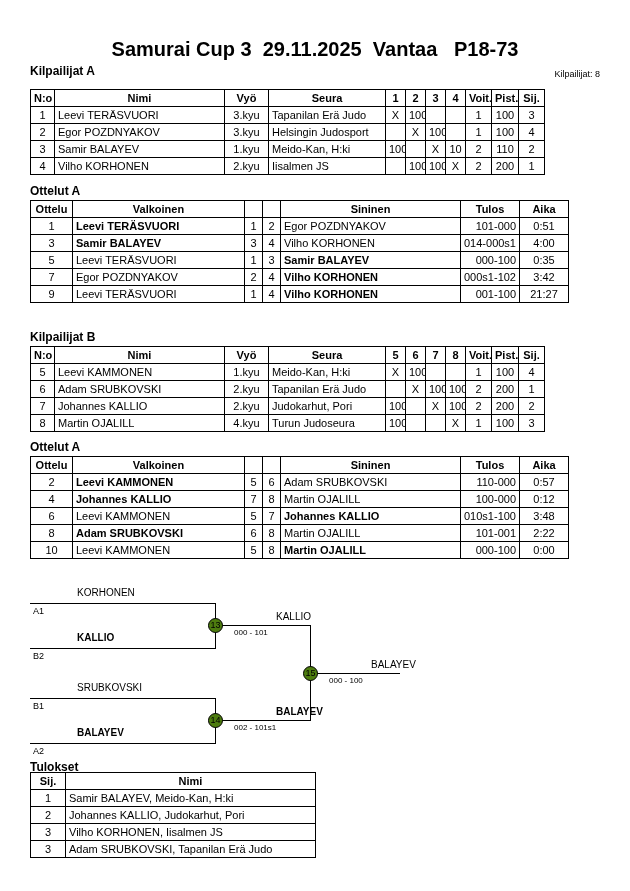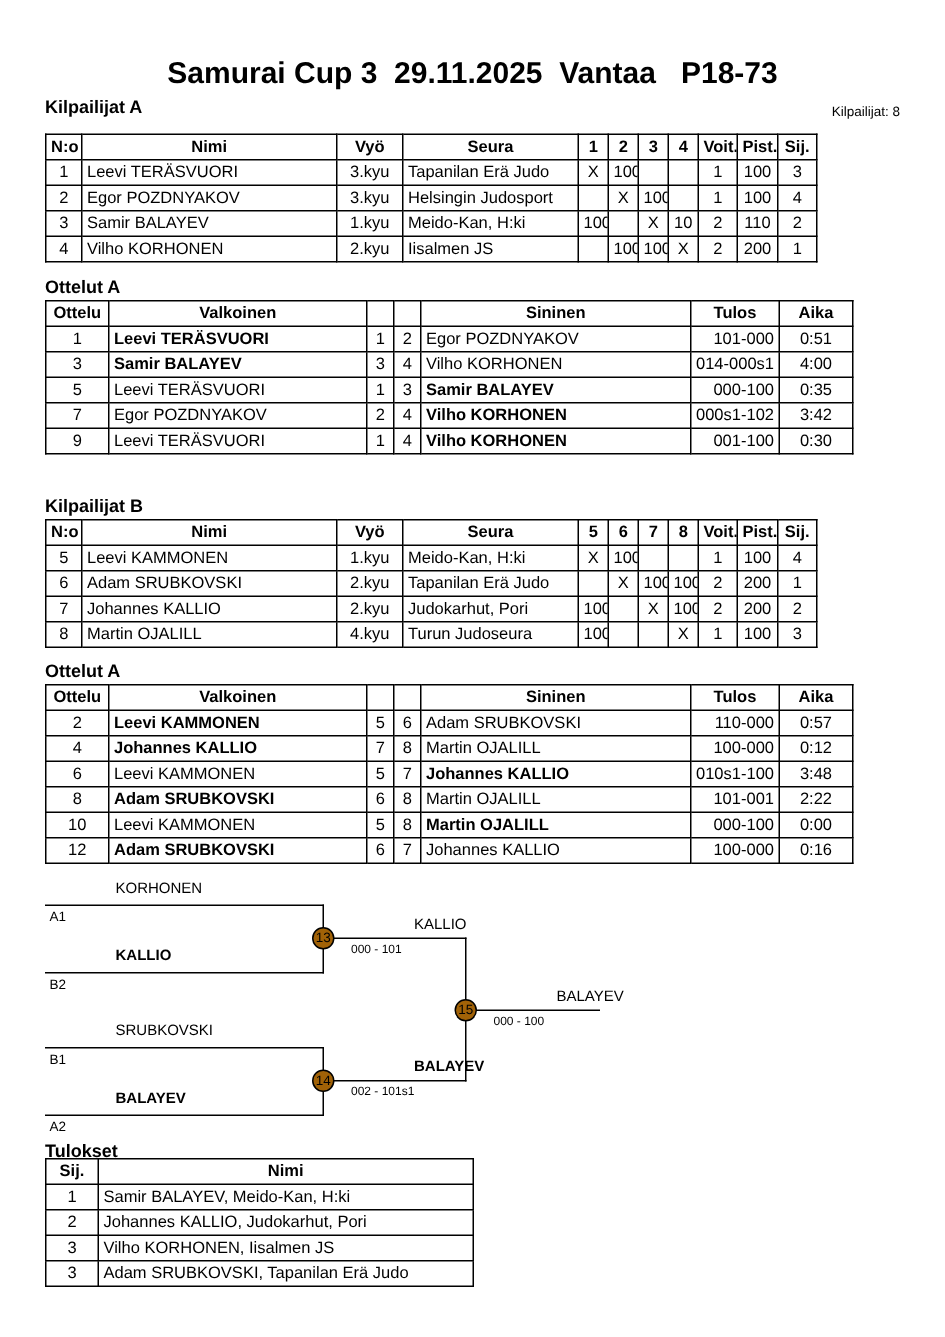--- a/index.html
+++ b/index.html
@@ -16,21 +16,21 @@
            line-height:15px; overflow:hidden; white-space:nowrap; text-align:left; }
   th { text-align:center; font-weight:bold; }
   .ctr { text-align:center; }
   .rgt { text-align:right; }
   .bracket { position:absolute; left:30px; top:586px; width:440px; height:186px; }
   .b-line { position:absolute; background:#000; }
   .b-name { position:absolute; font-size:10px; white-space:nowrap;padding-left:44px; }
   .b-seed { position:absolute; font-size:9px; }
   .b-score { position:absolute; font-size:8px; }
   .b-node { position:absolute; width:15px; height:15px; border:1px solid #000; border-radius:50%;
-            background:#a16207; font-size:9px; line-height:13px; text-align:center; z-index:2; box-sizing:border-box; }
+            background:#4d7c0f; font-size:9px; line-height:13px; text-align:center; z-index:2; box-sizing:border-box; }
 </style>
 </head>
 <body>
 
 <div class="title">Samurai Cup 3  29.11.2025  Vantaa   P18-73</div>
 <div class="count">Kilpailijat: 8</div>
 
 <div class="heading" style="top:64px; left:30px; width:514px;">Kilpailijat A</div>
 <table style="top:89px; left:30px; width:514px;">
   <colgroup>
@@ -176,21 +176,21 @@
       <td class="rgt">000s1-102</td>
       <td class="ctr">3:42</td>
     </tr>
     <tr>
       <td class="ctr">9</td>
       <td>Leevi TERÄSVUORI</td>
       <td class="ctr">1</td>
       <td class="ctr">4</td>
       <td style="font-weight: bold;">Vilho KORHONEN</td>
       <td class="rgt">001-100</td>
-      <td class="ctr">0:30</td>
+      <td class="ctr">21:27</td>
     </tr>
   </tbody>
 </table>
 
 <div class="heading" style="top:330px; left:30px; width:514px;">Kilpailijat B</div>
 <table style="top:346px; left:30px; width:514px;">
   <colgroup>
       <col style="width:24px">
       <col style="width:170px">
       <col style="width:44px">
@@ -335,29 +335,20 @@
     </tr>
     <tr>
       <td class="ctr">10</td>
       <td>Leevi KAMMONEN</td>
       <td class="ctr">5</td>
       <td class="ctr">8</td>
       <td style="font-weight: bold;">Martin OJALILL</td>
       <td class="rgt">000-100</td>
       <td class="ctr">0:00</td>
     </tr>
-    <tr>
-      <td class="ctr">12</td>
-      <td style="font-weight: bold;">Adam SRUBKOVSKI</td>
-      <td class="ctr">6</td>
-      <td class="ctr">7</td>
-      <td>Johannes KALLIO</td>
-      <td class="rgt">100-000</td>
-      <td class="ctr">0:16</td>
-    </tr>
   </tbody>
 </table>
 
 <div class="bracket">
 
   <div class="b-name" style="left:3px; top:1px;">KORHONEN</div>
   <div class="b-line" style="left:0; top:17px; width:186px; height:1px;"></div>
   <div class="b-seed" style="left:3px; top:20px;">A1</div>
 
   <div class="b-name" style="left: 3px; top: 46px; font-weight: bold;">KALLIO</div>

